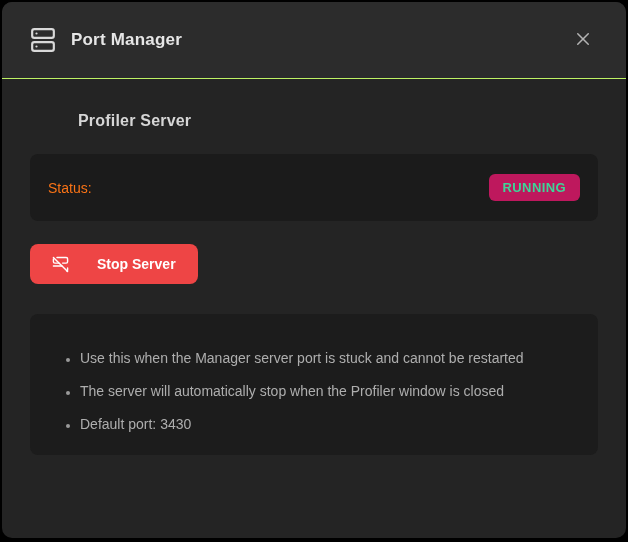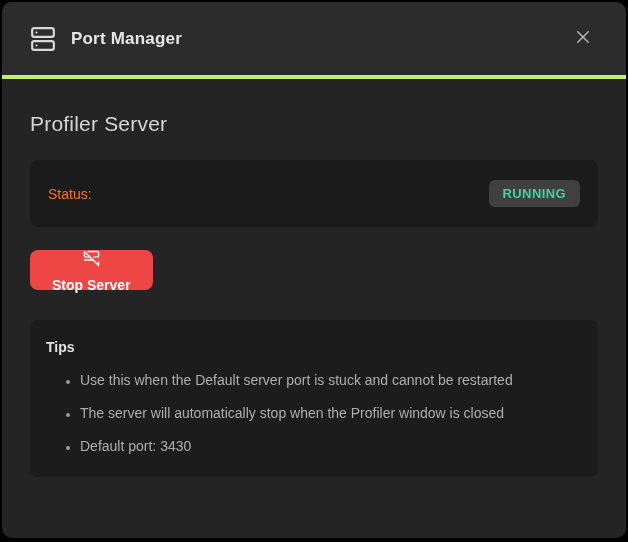--- a/index.html
+++ b/index.html
@@ -13,21 +13,21 @@
     position: absolute;
     left: 2px; top: 2px; right: 2px; bottom: 4px;
     background: #242424;
     border-radius: 10px;
     overflow: hidden;
   }
   
   .titlebar {
     height: 77px;
     background: #2c2c2c;
-    border-bottom: 4px solid #bef264;
+    border-bottom: 1px solid #bef264;
     display: flex;
     align-items: center;
     padding: 0 28px;
   }
   .titlebar .app-icon {
     width: 26px; height: 26px;
     display: flex; align-items: center; justify-content: center;
     color: #d9d9d9;
     flex: 0 0 auto;
   }
@@ -44,74 +44,74 @@
     display: flex; align-items: center; justify-content: center;
     color: #b3b3b3;
     cursor: pointer;
     background: transparent;
     border: none;
   }
   
   .content { padding: 0 28px; }
   .section-heading {
     margin-top: 33px;
-    font-size: 21px;
-    font-weight: normal;
+    font-size: 16px;
+    font-weight: bold;
     color: #d6d6d6;
     letter-spacing: 0.2px;
+    margin-left: 48px;
   }
   .status-panel {
     margin-top: 24px;
     background: #1b1b1b;
     border-radius: 8px;
     padding: 20px 18px;
   }
   .status-row {
     display: flex;
     align-items: center;
     justify-content: space-between;
   }
   .status-row + .status-row { margin-top: 15px; }
   .field-label {
     font-size: 14px;
     color: #f97316;
   }
   .status-badge {
-    background: #404040;
+    background: #be185d;
     color: #3ed598;
     font-size: 13px;
     font-weight: bold;
     letter-spacing: 0.4px;
     padding: 7px 14px;
     border-radius: 6px;
     line-height: 1;
   }
   .port-value {
     font-family: "DejaVu Sans Mono", "Liberation Mono", monospace;
     font-size: 15px;
     font-weight: bold;
     color: #eaeaea;
     letter-spacing: 0.5px;
   }
   .stop-btn {
     margin-top: 23px;
     display: inline-flex;
     align-items: center;
-    gap: 10px;
+    gap: 28px;
     height: 40px;
     padding: 0 22px;
     background: #ee4545;
     border: none;
     border-radius: 8px;
     color: #ffffff;
     font-family: "Liberation Sans", sans-serif;
     font-size: 14px;
     font-weight: bold;
     cursor: pointer;
-    flex-direction: column;
   }
   .stop-btn .btn-icon {
     display: flex; align-items: center; justify-content: center;
     width: 17px; height: 17px;
     color: #ffffff;
   }
   .tips-panel {
     margin-top: 30px;
     background: #1c1c1c;
     border-radius: 8px;
@@ -179,22 +179,21 @@
           <path d="M10 10H4a2 2 0 0 1-2-2V4"></path>
           <path d="M2 14h12"></path>
           <path d="M22 17v3a2 2 0 0 1-.7 1.5"></path>
           <line x1="2" y1="2" x2="22" y2="22"></line>
         </svg>
       </span>
       <span>Stop Server</span>
     </button>
 
     <div class="tips-panel">
-      <div class="tips-heading">Tips</div>
       <ul class="tips-list">
-          <li>Use this when the Default server port is stuck and cannot be restarted</li>
+          <li>Use this when the Manager server port is stuck and cannot be restarted</li>
           <li>The server will automatically stop when the Profiler window is closed</li>
           <li>Default port: 3430</li>
         </ul>
     </div>
 
   </div>
 </div>
 
 </body></html>

